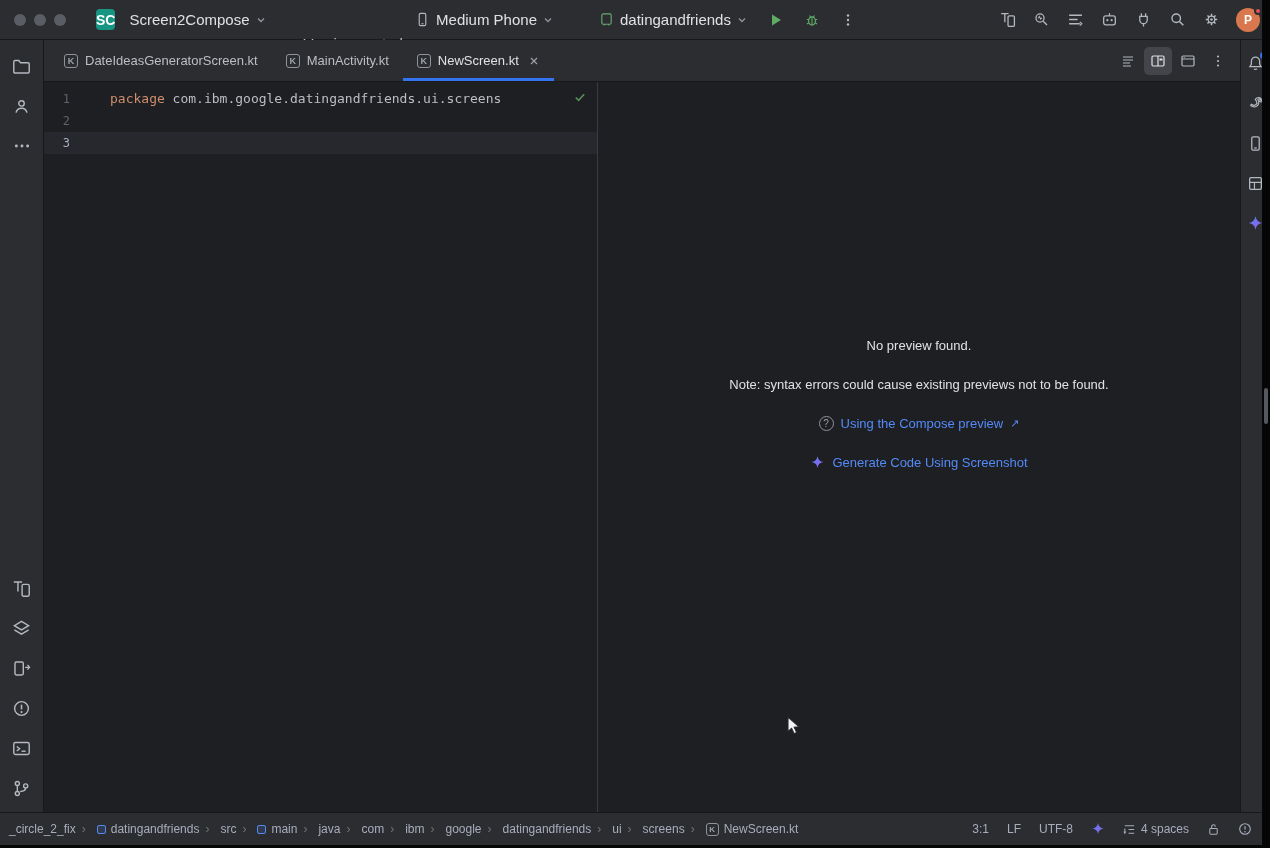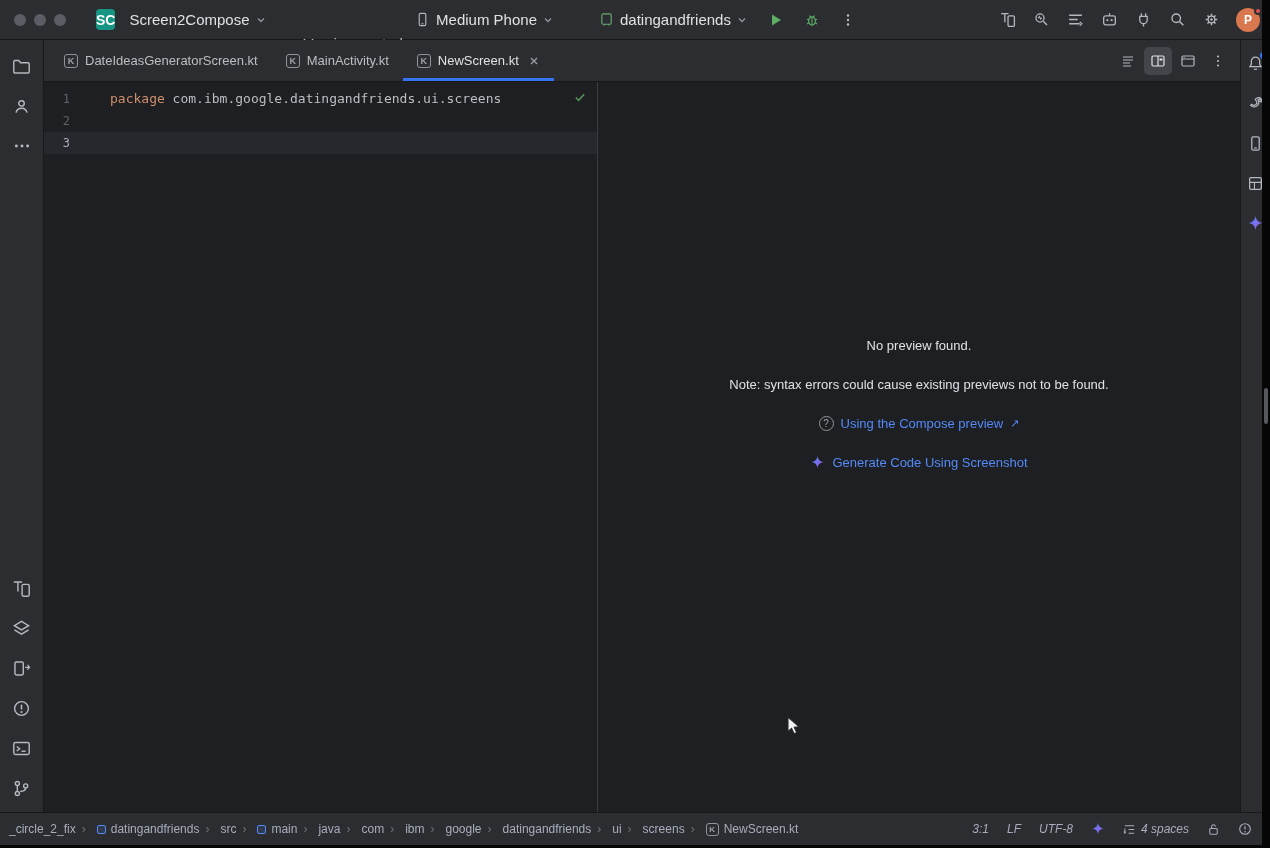--- a/index.html
+++ b/index.html
@@ -112,21 +112,21 @@
     padding:0 10px 0 6px; font-size:12px; color:#a8adbd; }
   .breadcrumbs { display:flex; align-items:center; flex:1; min-width:0; overflow:hidden; }
   .crumb { display:flex; align-items:center; gap:5px; padding:2px 3px; white-space:nowrap;
     border-radius:3px; cursor:default; }
   .crumb + .crumb::before { content:"›"; color:#6f737a; margin-right:6px; }
   .crumb::before { display:inline-block; }
   .mod-square { width:9px; height:9px; border:1px solid #548af7; border-radius:2px;
     background:rgba(84,138,247,.15); flex:none; }
   .crumb .kfile { width:13px; height:13px; font-size:8px; }
   .status-right { display:flex; align-items:center; gap:18px; margin-left:14px; }
-  .st-item { display:flex; align-items:center; gap:5px; white-space:nowrap; cursor:default;font-style:italic; }
+  .st-item { display:flex; align-items:center; gap:5px; white-space:nowrap; cursor:default; }
 
   .right-edge { position:absolute; top:0; right:0; bottom:0; width:8px; background:#060607; z-index:50; }
   .edge-thumb { position:absolute; top:388px; left:2px; width:4px; height:36px;
     border-radius:2px; background:#55585d; }
   .bottom-edge { position:absolute; left:0; right:0; bottom:0; height:3px; background:#060607; z-index:49; }
 
   
   .mouse-cursor { position:absolute; left:787px; top:716px; z-index:100; pointer-events:none; }
 </style>
 </head>

